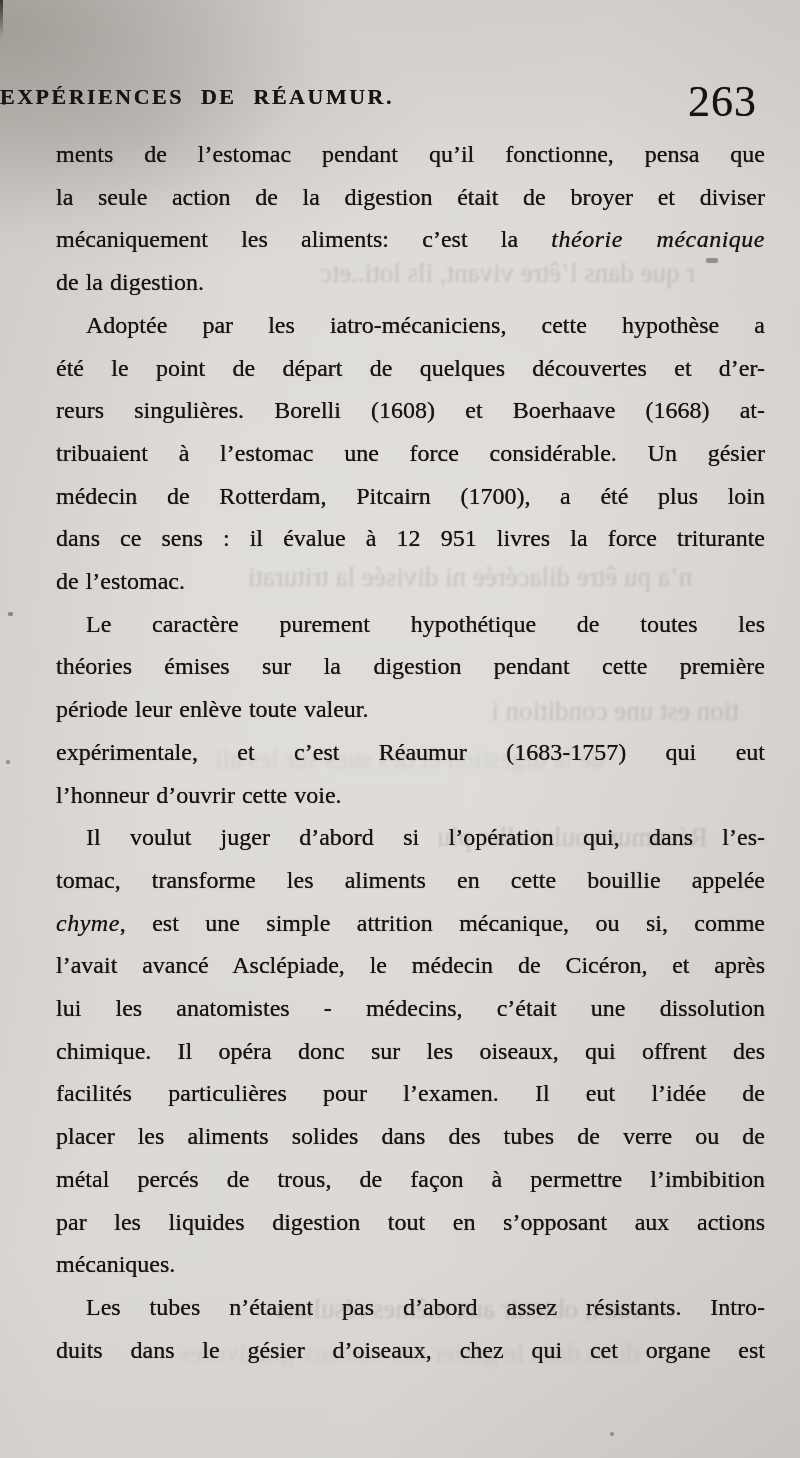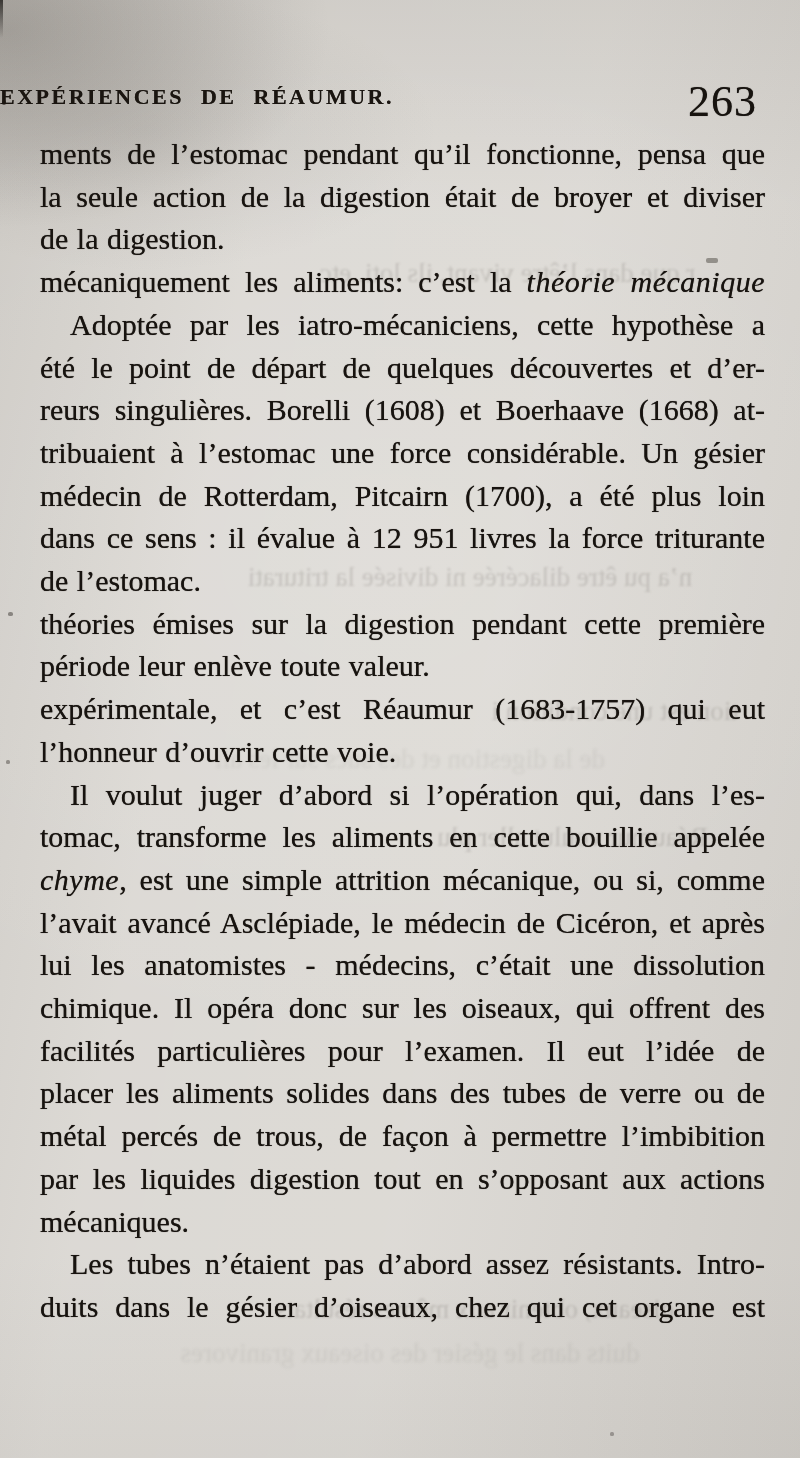--- a/index.html
+++ b/index.html
@@ -45,27 +45,28 @@
   }
 
   
   .text-block {
     position: absolute;
     top: 133px;
     left: 40px;
     width: 725px;
   }
   .line {
-    font-size: 30px;
+    font-size: 24px;
     line-height: 42.7px;
     white-space: normal;
     text-align: justify;
     text-align-last: justify;
     text-shadow: 0 0 0.7px rgba(23,19,15,0.85);
     word-spacing: 1px;
+    margin-left: 16px;
   }
   .line.first { text-indent: 30px; }
   .line.flush { text-align-last: left; }
   .line i { font-style: italic; letter-spacing: 0.5px; }
 
   
   .ghost {
     position: absolute;
     transform: scaleX(-1);
     filter: blur(1.3px);
@@ -111,29 +112,30 @@
     </div>
 
   <div class="running-head">
     <div class="running-title">EXPÉRIENCES DE RÉAUMUR.</div>
     <div class="folio">263</div>
   </div>
 
   <div class="text-block">
       <div class="line"><span>ments de l’estomac pendant qu’il fonctionne, pensa que</span></div>
       <div class="line"><span>la seule action de la digestion était de broyer et diviser</span></div>
+      <div class="line"><span>mécaniquement les aliments: c’est la </span><i>théorie mécanique</i></div>
       <div class="line flush"><span>de la digestion.</span></div>
-      <div class="line"><span>mécaniquement les aliments: c’est la </span><i>théorie mécanique</i></div>
       <div class="line first"><span>Adoptée par les iatro-mécaniciens, cette hypothèse a</span></div>
       <div class="line"><span>été le point de départ de quelques découvertes et d’er-</span></div>
       <div class="line"><span>reurs singulières. Borelli (1608) et Boerhaave (1668) at-</span></div>
       <div class="line"><span>tribuaient à l’estomac une force considérable. Un gésier</span></div>
       <div class="line"><span>médecin de Rotterdam, Pitcairn (1700), a été plus loin</span></div>
       <div class="line"><span>dans ce sens : il évalue à 12 951 livres la force triturante</span></div>
       <div class="line flush"><span>de l’estomac.</span></div>
+      <div class="line first"><span>Le caractère purement hypothétique de toutes les</span></div>
       <div class="line"><span>théories émises sur la digestion pendant cette première</span></div>
       <div class="line flush"><span>période leur enlève toute valeur.</span></div>
       <div class="line"><span>expérimentale, et c’est Réaumur (1683-1757) qui eut</span></div>
       <div class="line flush"><span>l’honneur d’ouvrir cette voie.</span></div>
       <div class="line first"><span>Il voulut juger d’abord si l’opération qui, dans l’es-</span></div>
       <div class="line"><span>tomac, transforme les aliments en cette bouillie appelée</span></div>
       <div class="line"><i>chyme</i><span>, est une simple attrition mécanique, ou si, comme</span></div>
       <div class="line"><span>l’avait avancé Asclépiade, le médecin de Cicéron, et après</span></div>
       <div class="line"><span>lui les anatomistes - médecins, c’était une dissolution</span></div>
       <div class="line"><span>chimique. Il opéra donc sur les oiseaux, qui offrent des</span></div>

